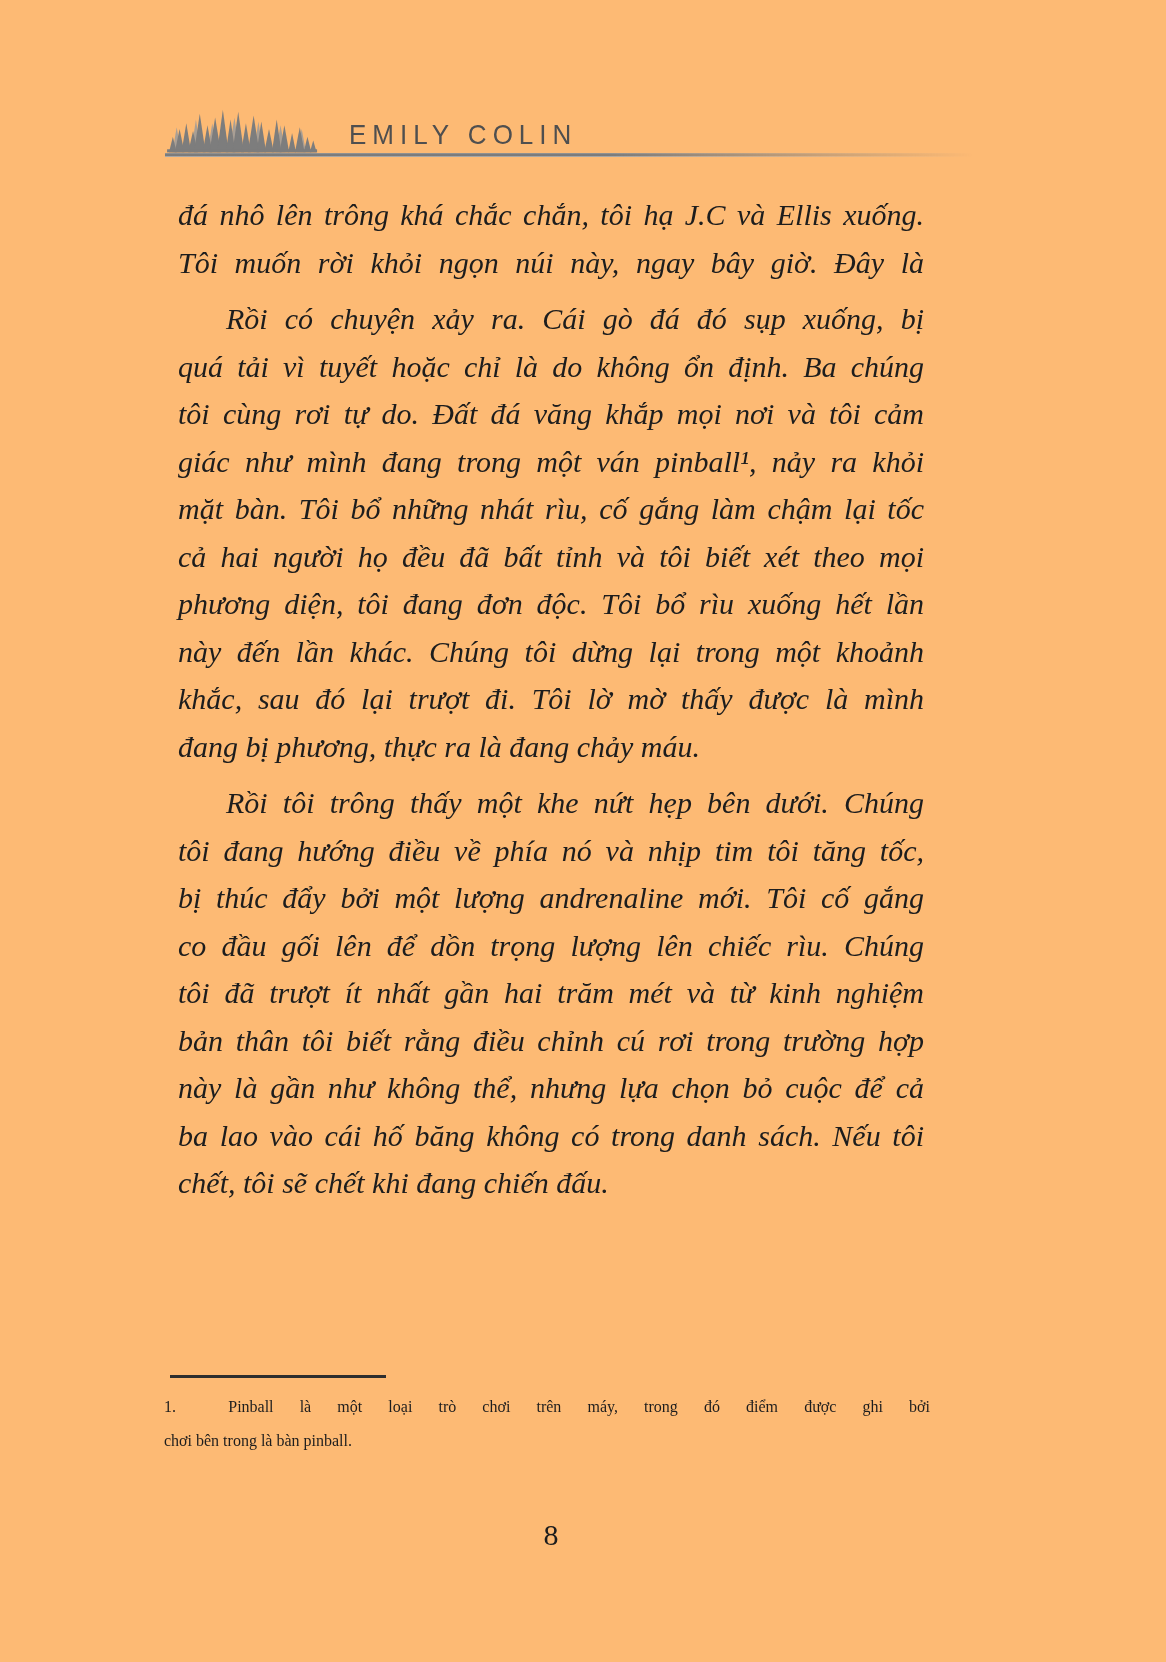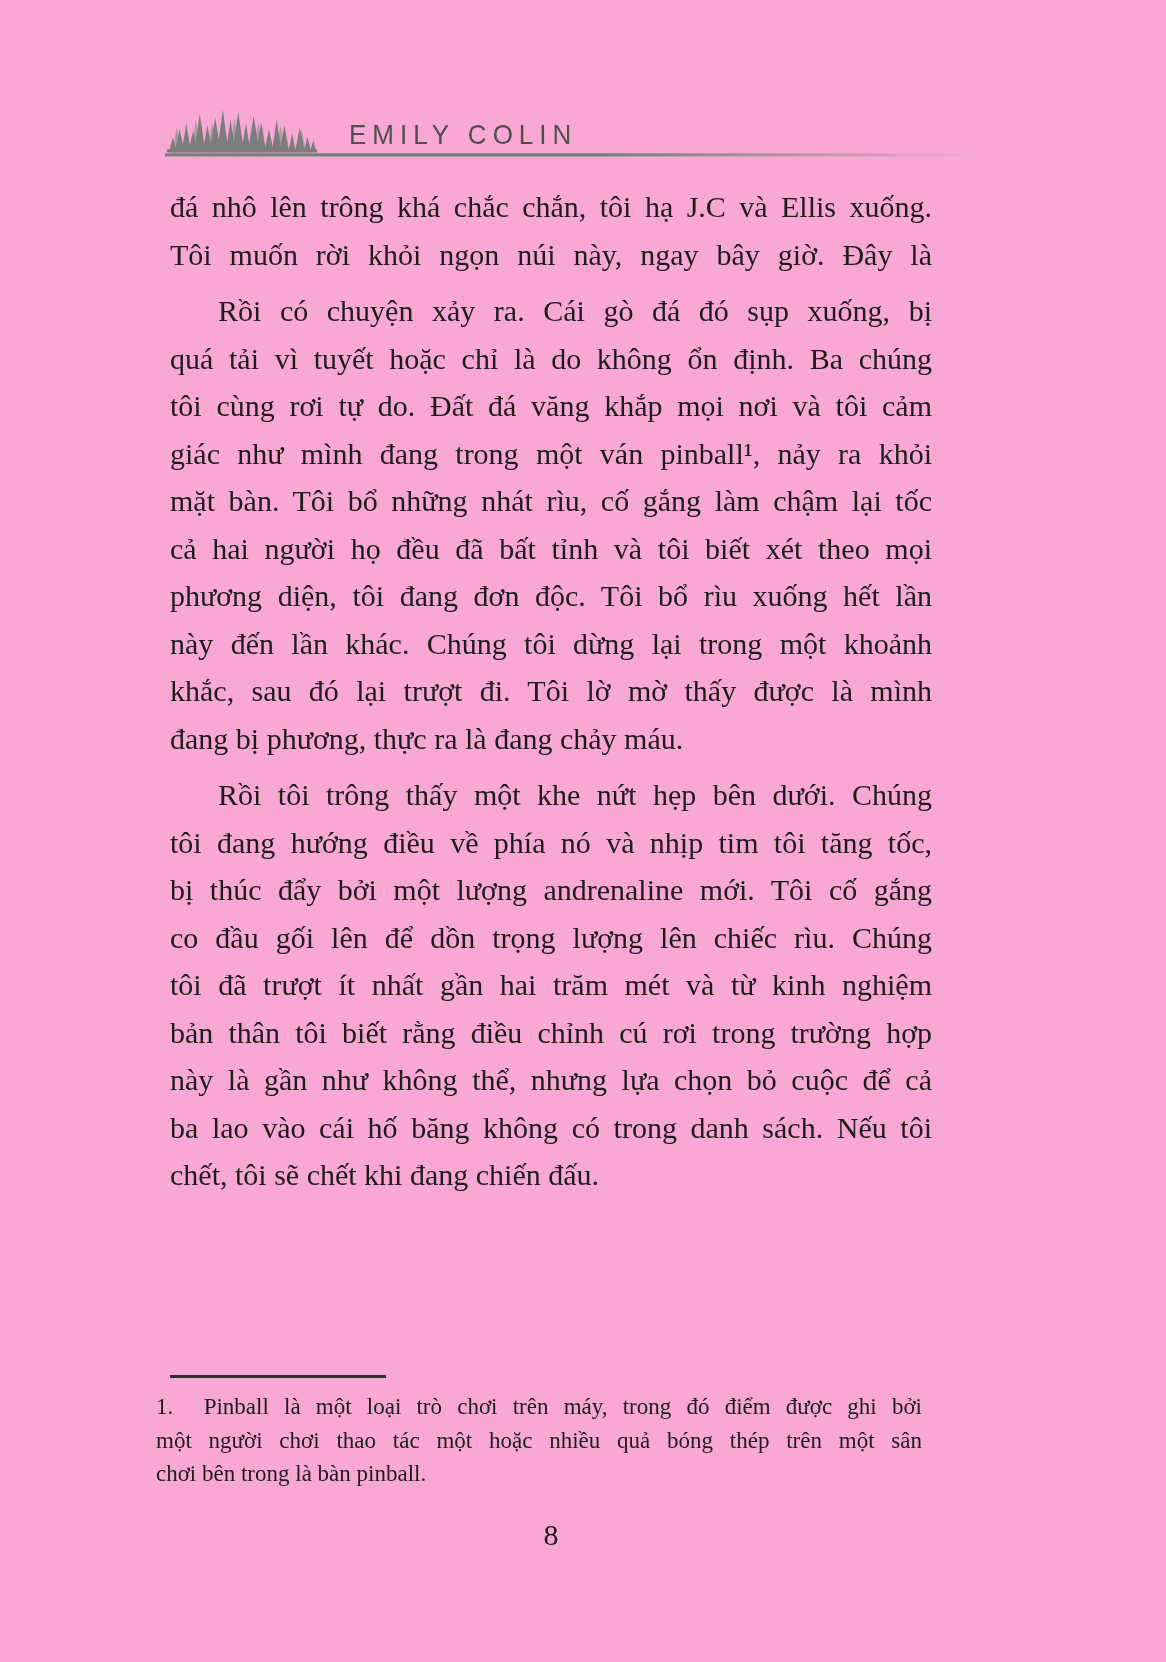--- a/index.html
+++ b/index.html
@@ -1,20 +1,20 @@
 <!DOCTYPE html>
 <html lang="vi"><head>
 <meta charset="utf-8">
 <style>
   html, body { margin: 0; padding: 0; background: #ffffff; }
   .page {
     position: relative;
     width: 1166px;
     height: 1662px;
-    background: #f9a8d4;
+    background: #fdba74;
     font-family: "Liberation Serif", serif;
     color: #1d1d1d;
     overflow: hidden;
   }
 
   
   .header {
     position: absolute;
     left: 165px;
     top: 106px;
@@ -53,45 +53,45 @@
 
   
   .body-text {
     position: absolute;
     left: 170px;
     top: 183px;
     width: 762px;
     font-size: 30px;
     line-height: 47.5px;
   }
-  .paragraph { margin: 0; }
+  .paragraph { margin: 8px; font-style: italic; }
   .paragraph + .paragraph { margin-top: 9px; }
   .line {
     text-align: justify;
     text-align-last: justify;
     white-space: normal;
   }
   .line.last { text-align-last: left; }
   .paragraph.indent .line.first { text-indent: 48px; }
 
   
   .footnote-sep {
     position: absolute;
     left: 170px;
     top: 1375px;
     width: 216px;
     height: 3px;
     background: #2e2e2e;
   }
   .footnote {
     position: absolute;
-    left: 156px;
+    left: 164px;
     top: 1390px;
     width: 766px;
-    font-size: 23px;
+    font-size: 16px;
     line-height: 33.5px;
   }
   .footnote .line { text-align: justify; text-align-last: justify; }
   .footnote .line.last { text-align-last: left; }
 
   
   .page-number {
     position: absolute;
     left: 170px;
     top: 1518px;
@@ -174,20 +174,19 @@
         <div class="line">này là gần như không thể, nhưng lựa chọn bỏ cuộc để cả</div>
         <div class="line">ba lao vào cái hố băng không có trong danh sách. Nếu tôi</div>
         <div class="line last">chết, tôi sẽ chết khi đang chiến đấu.</div>
       </div>
     </main>
 
   <div class="footnote-sep"></div>
   <div class="footnote" id="footnote">
       <div>
         <div class="line first">1.&nbsp; Pinball là một loại trò chơi trên máy, trong đó điểm được ghi bởi</div>
-        <div class="line">một người chơi thao tác một hoặc nhiều quả bóng thép trên một sân</div>
         <div class="line last">chơi bên trong là bàn pinball.</div>
       </div>
     </div>
 
   <div class="page-number">8</div>
 
 </div>
 
 </body></html>

